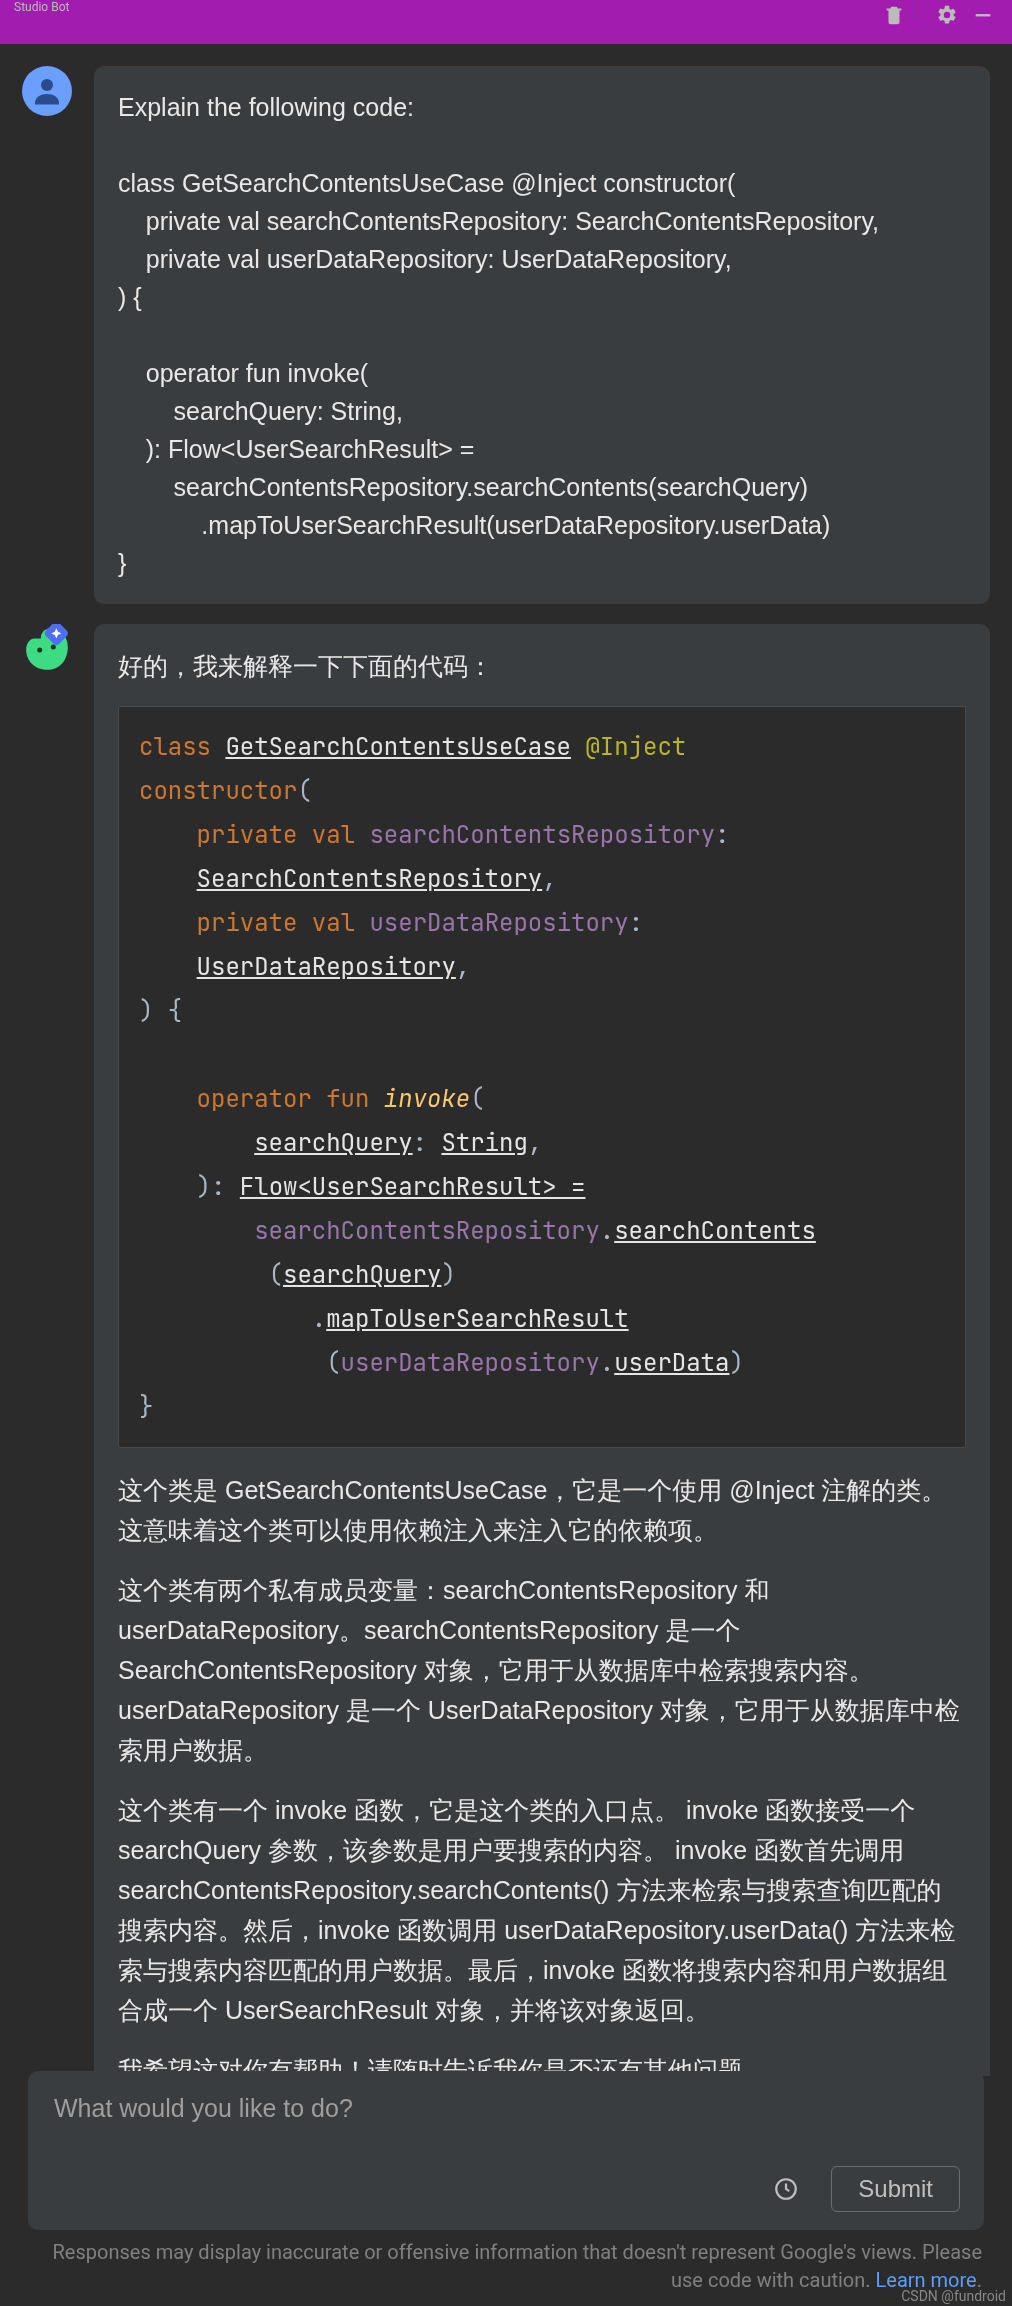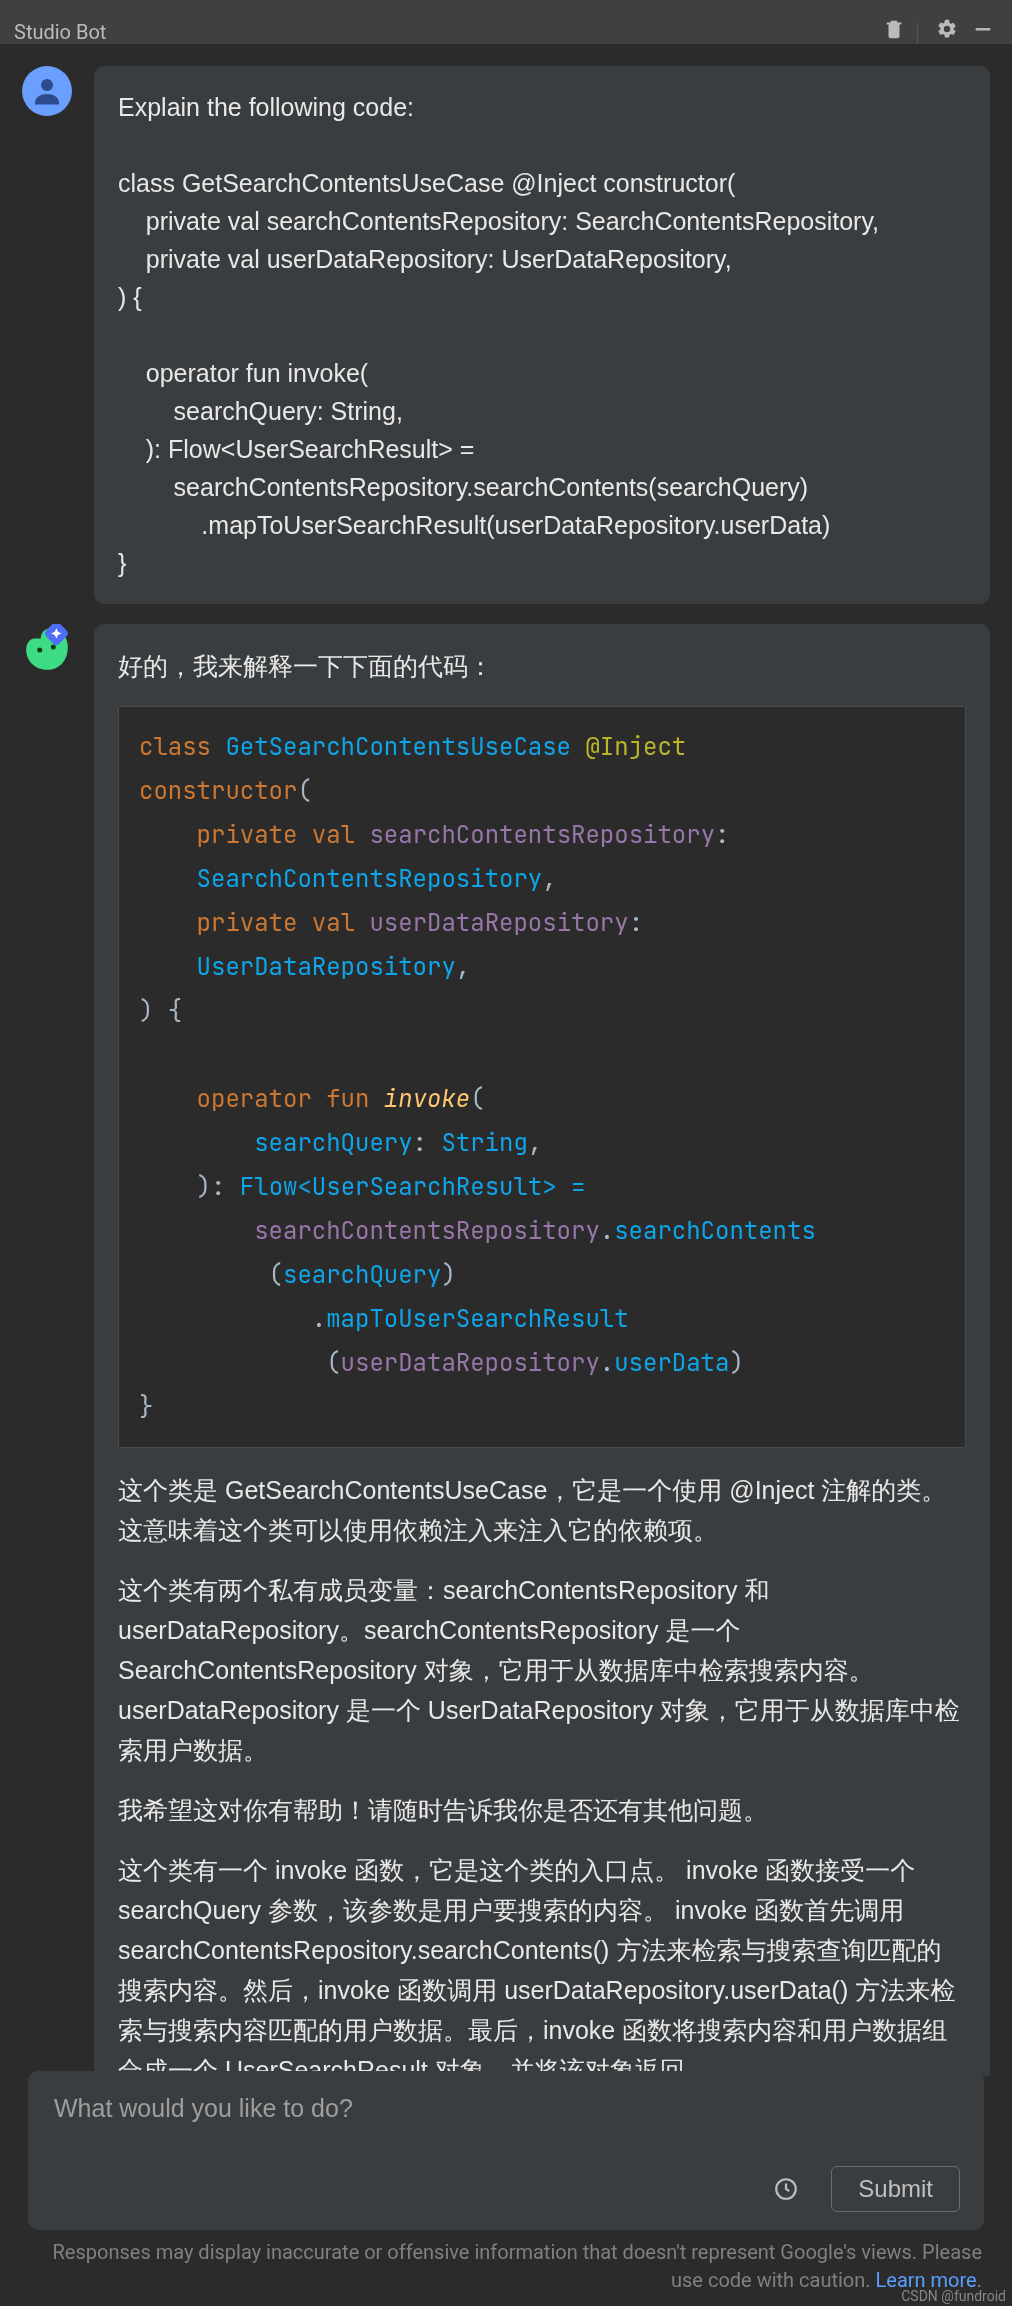--- a/index.html
+++ b/index.html
@@ -7,26 +7,26 @@
     padding: 0;
     width: 1012px;
     height: 2306px;
     background: #2b2b2b;
     font-family: -apple-system, BlinkMacSystemFont, "Segoe UI", Roboto, "Helvetica Neue", Arial, "PingFang SC", "Microsoft YaHei", sans-serif;
     color: #e0e0e0;
     overflow: hidden;
   }
   .titlebar {
     display: flex;
-    align-items: flex-end;
+    align-items: flex-start;
     height: 44px;
     padding: 0 14px;
-    background: #404040;
+    background: #a21caf;
     color: #bbbbbb;
-    font-size: 20px;
+    font-size: 12px;
   }
   .titlebar .title { flex: 1; }
   .titlebar .icon-btn {
     width: 30px; height: 30px;
     display: flex; align-items: center; justify-content: center;
     color: #bbbbbb;
     margin-left: 6px;
   }
   .titlebar .divider {
     width: 1px; height: 22px; background: #555; margin: 0 8px;
@@ -91,21 +91,21 @@
     font-family: "JetBrains Mono", Menlo, Consolas, monospace;
     font-size: 24px;
     line-height: 44px;
     white-space: pre-wrap;
     word-break: break-word;
     color: #a9b7c6;
   }
   .kw   { color: #cc7832; }
   .anno { color: #bbb529; }
   .func { color: #ffc66d; font-style: italic; text-align: center; }
-  .type { color: #0ea5e9; }
+  .type { color: #e5e5e5; text-decoration: underline; }
   .name { color: #9876aa; }
   .punc { color: #a9b7c6; }
 
   .input-area {
     position: absolute;
     left: 0; right: 0;
     bottom: 76px;
     padding: 0 28px;
     box-sizing: border-box;
   }
@@ -235,22 +235,22 @@
         <span class="type">searchQuery</span><span class="punc">: </span><span class="type">String</span><span class="punc">,</span>
     <span class="punc">):</span> <span class="type">Flow&lt;UserSearchResult&gt; =</span>
         <span class="name">searchContentsRepository</span><span class="punc">.</span><span class="type">searchContents</span>
          <span class="punc">(</span><span class="type">searchQuery</span><span class="punc">)</span>
             <span class="punc">.</span><span class="type">mapToUserSearchResult</span>
              <span class="punc">(</span><span class="name">userDataRepository</span><span class="punc">.</span><span class="type">userData</span><span class="punc">)</span>
 <span class="punc">}</span></div>
 
       <p>这个类是 GetSearchContentsUseCase，它是一个使用 @Inject 注解的类。这意味着这个类可以使用依赖注入来注入它的依赖项。</p>
       <p>这个类有两个私有成员变量：searchContentsRepository 和 userDataRepository。searchContentsRepository 是一个 SearchContentsRepository 对象，它用于从数据库中检索搜索内容。userDataRepository 是一个 UserDataRepository 对象，它用于从数据库中检索用户数据。</p>
+      <p>这个类有一个 invoke 函数，它是这个类的入口点。 invoke 函数接受一个 searchQuery 参数，该参数是用户要搜索的内容。 invoke 函数首先调用 searchContentsRepository.searchContents() 方法来检索与搜索查询匹配的搜索内容。然后，invoke 函数调用 userDataRepository.userData() 方法来检索与搜索内容匹配的用户数据。最后，invoke 函数将搜索内容和用户数据组合成一个 UserSearchResult 对象，并将该对象返回。</p>
       <p>我希望这对你有帮助！请随时告诉我你是否还有其他问题。</p>
-      <p>这个类有一个 invoke 函数，它是这个类的入口点。 invoke 函数接受一个 searchQuery 参数，该参数是用户要搜索的内容。 invoke 函数首先调用 searchContentsRepository.searchContents() 方法来检索与搜索查询匹配的搜索内容。然后，invoke 函数调用 userDataRepository.userData() 方法来检索与搜索内容匹配的用户数据。最后，invoke 函数将搜索内容和用户数据组合成一个 UserSearchResult 对象，并将该对象返回。</p>
     </div>
   </div>
 
 </div>
 
 <div class="input-area">
   <div class="input-box">
     <input type="text" placeholder="What would you like to do?" style="">
     <div class="submit-row">
       <span class="history-icon">

